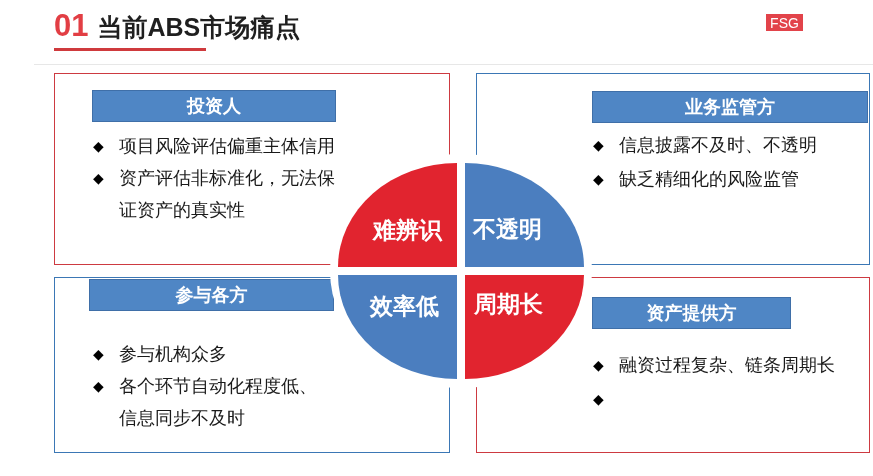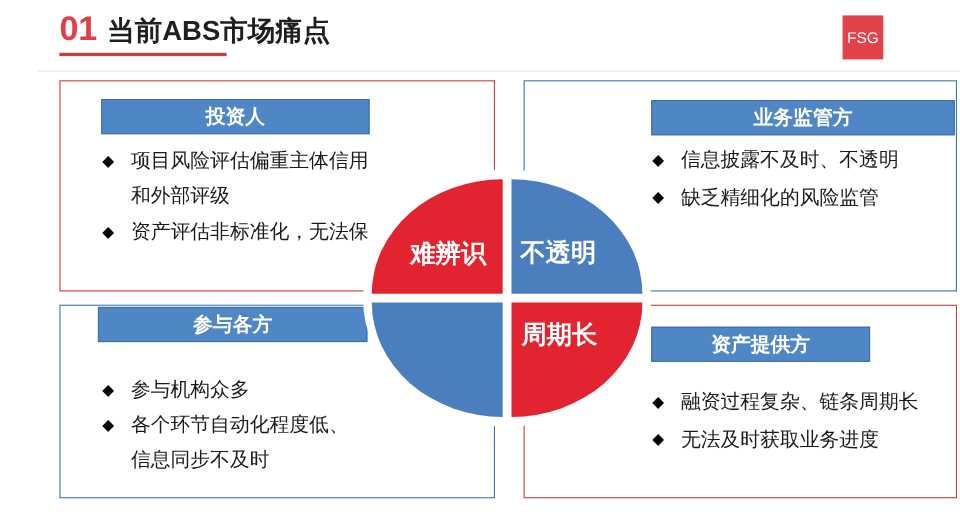--- a/index.html
+++ b/index.html
@@ -28,21 +28,21 @@
   }
   .header-num{font-size:31px;font-weight:bold;color:var(--title-red);line-height:40px;}
   .header-title{font-size:25px;font-weight:bold;color:var(--text-dark);}
   .header-underline{
     position:absolute;left:20px;top:48px;width:152px;height:3px;background:var(--underline-red);
   }
   .header-sep{
     position:absolute;left:0;top:64px;width:873px;height:1px;background:#e7e7e7;
   }
   .brand{
-    position:absolute;left:732px;top:14px;height:40px;display:flex;align-items:stretch;gap:35px;
+    position:absolute;left:732px;top:14px;height:17px;display:flex;align-items:stretch;gap:35px;
   }
   .brand-abbr{
     background:var(--badge-red-bg);color:#ffffff;font-size:14px;
     display:flex;align-items:center;justify-content:center;width:37px;
   }
   .brand-name{
     background:var(--badge-gray-bg);color:var(--badge-name-color);font-size:14px;
     display:flex;align-items:center;padding:0 8px;letter-spacing:1px;
   }
   
@@ -103,29 +103,26 @@
   </div>
 
   <div class="panel red panel-tl">
     <div class="bar bar-tl">投资人</div>
     <div class="bullets bullets-tl">
       <div class="b-line">
           <span class="mk">◆</span>
           <span>项目风险评估偏重主体信用</span>
         </div>
       <div class="b-line">
-          <span class="mk"></span>
-          <span>和外部评级</span>
-        </div>
-      <div class="b-line">
           <span class="mk">◆</span>
           <span>资产评估非标准化，无法保</span>
         </div>
       <div class="b-line">
           <span class="mk"></span>
+          <span>证资产的真实性</span>
         </div>
     </div>
   </div>
 
   <div class="panel blue panel-tr">
     <div class="bar bar-tr">业务监管方</div>
     <div class="bullets bullets-tr">
       <div class="b-line">
           <span class="mk">◆</span>
           <span>信息披露不及时、不透明</span>
@@ -157,27 +154,27 @@
 
   <div class="panel red panel-br">
     <div class="bar bar-br">资产提供方</div>
     <div class="bullets bullets-br">
       <div class="b-line">
           <span class="mk">◆</span>
           <span>融资过程复杂、链条周期长</span>
         </div>
       <div class="b-line">
           <span class="mk">◆</span>
-          <span>无法及时获取业务进度</span>
         </div>
     </div>
   </div>
 
   <div class="circle-halo"></div>
   <div class="q q-tl"></div>
   <div class="q q-tr"></div>
   <div class="q q-bl"></div>
   <div class="q q-br"></div>
   <span class="q-label q-label-tl">难辨识</span>
   <span class="q-label q-label-tr">不透明</span>
+  <span class="q-label q-label-bl">效率低</span>
   <span class="q-label q-label-br">周期长</span>
 
 </div>
 
 </body></html>

